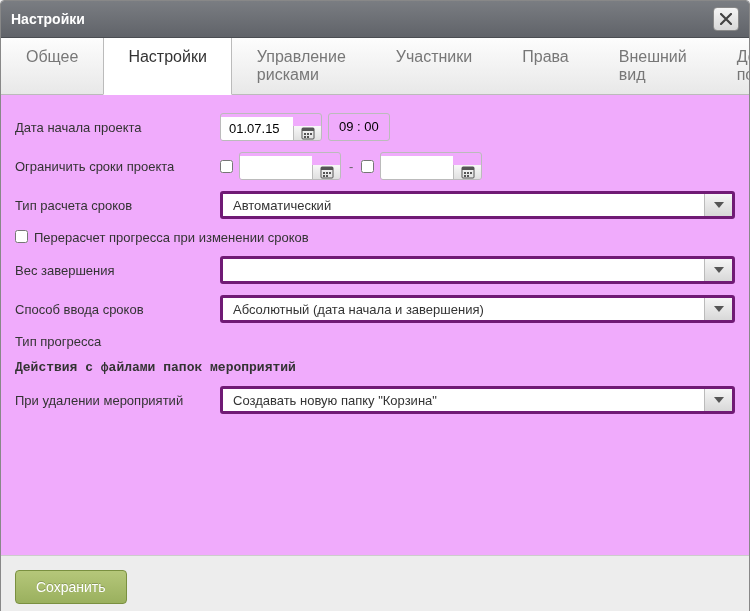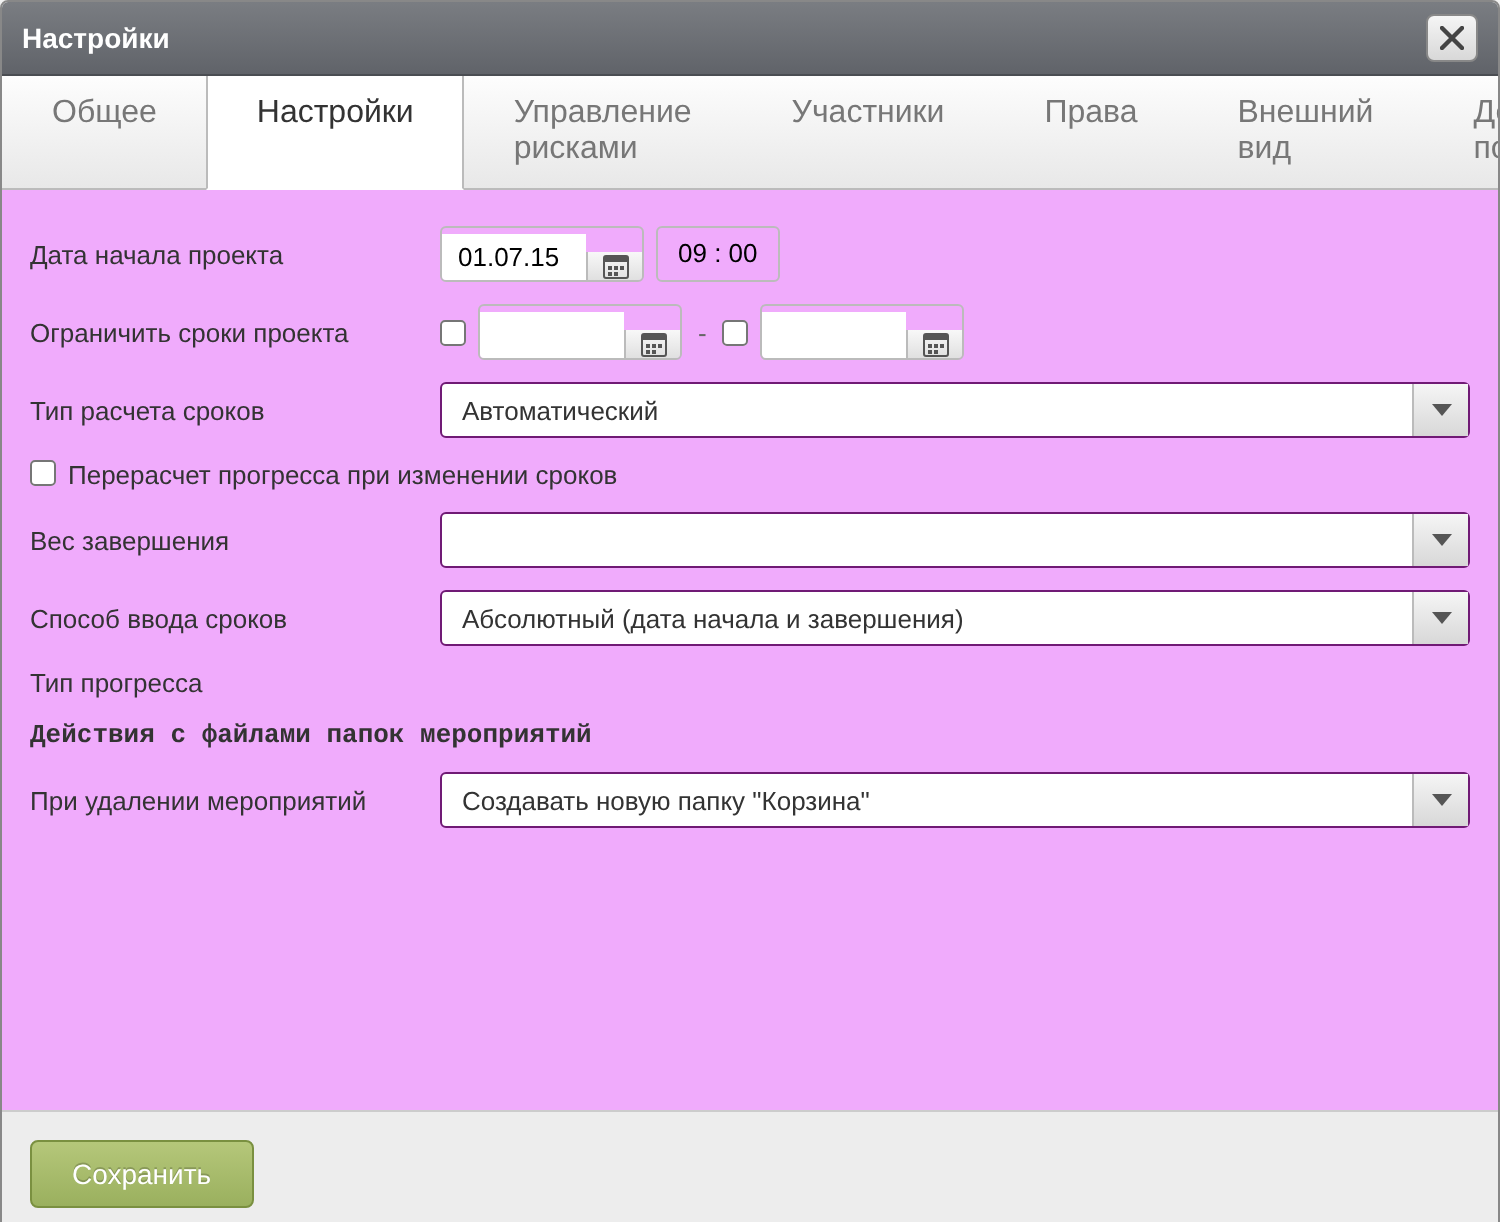--- a/index.html
+++ b/index.html
@@ -13,21 +13,21 @@
     .tab.active { background: #fff; color: #333; border-left: 1px solid #bbb; border-right: 1px solid #bbb; border-bottom: 1px solid #fff; margin-bottom: -1px; font-weight: normal; }
     .content { padding: 18px 14px 20px 14px; background: #f0abfc; min-height: 460px; }
     .form-row { display: flex; align-items: center; margin-bottom: 11px; }
     .form-label { width: 205px; color: #333; flex-shrink: 0; font-size: 13px; }
     .form-control-area { flex: 1; display: flex; align-items: center; gap: 6px; }
     .date-input-group { display: flex; align-items: flex-end; border: 1px solid #bbb; border-radius: 3px; overflow: hidden; height: 28px; }
     .date-text { width: 72px; padding: 4px 8px; border: none; font-size: 13px; outline: none; }
     .cal-btn { width: 28px; background: linear-gradient(to bottom, #f8f8f8, #e0e0e0); border: none; border-left: 1px solid #bbb; cursor: pointer; display: flex; align-items: center; justify-content: center; color: #444; }
     .time-box { border: 1px solid #bbb; border-radius: 3px; padding: 5px 10px; font-size: 13px; height: 28px; display: flex; }
     .range-sep { color: #666; margin: 0 2px; }
-    .dropdown { flex: 1; display: flex; align-items: stretch; border: 1px solid #701a75; border-radius: 3px; height: 28px; background: #fff; cursor: pointer; }
+    .dropdown { flex: 1; display: flex; align-items: stretch; border: 3px solid #701a75; border-radius: 3px; height: 28px; background: #fff; cursor: pointer; }
     .dropdown-text { flex: 1; padding: 5px 10px; color: #333; font-size: 13px; display: flex; align-items: center; }
     .dropdown-arrow { width: 28px; background: linear-gradient(to bottom, #f5f5f5, #d8d8d8); border-left: 1px solid #bbb; display: flex; align-items: center; justify-content: center; color: #555; }
     .checkbox-row { display: flex; align-items: flex-start; gap: 6px; margin-bottom: 11px; color: #333; font-size: 13px; }
     .section-header { font-weight: bold; color: #333; margin-bottom: 11px; margin-top: 2px; font-size: 13px; font-family: Liberation Mono, monospace; }
     .footer { background: #ededed; border-top: 1px solid #ccc; padding: 14px; display: flex; justify-content: flex-start; }
     .save-btn { background: linear-gradient(to bottom, #b5c77a, #9ab05e); border: 1px solid #7a9040; border-radius: 4px; color: #fff; padding: 8px 20px; font-size: 14px; cursor: pointer; text-shadow: 0 -1px 0 rgba(0,0,0,0.2); }
     input[type=checkbox] { margin: 0; cursor: pointer; }
     svg { display: block; }
   </style>
 </head>

